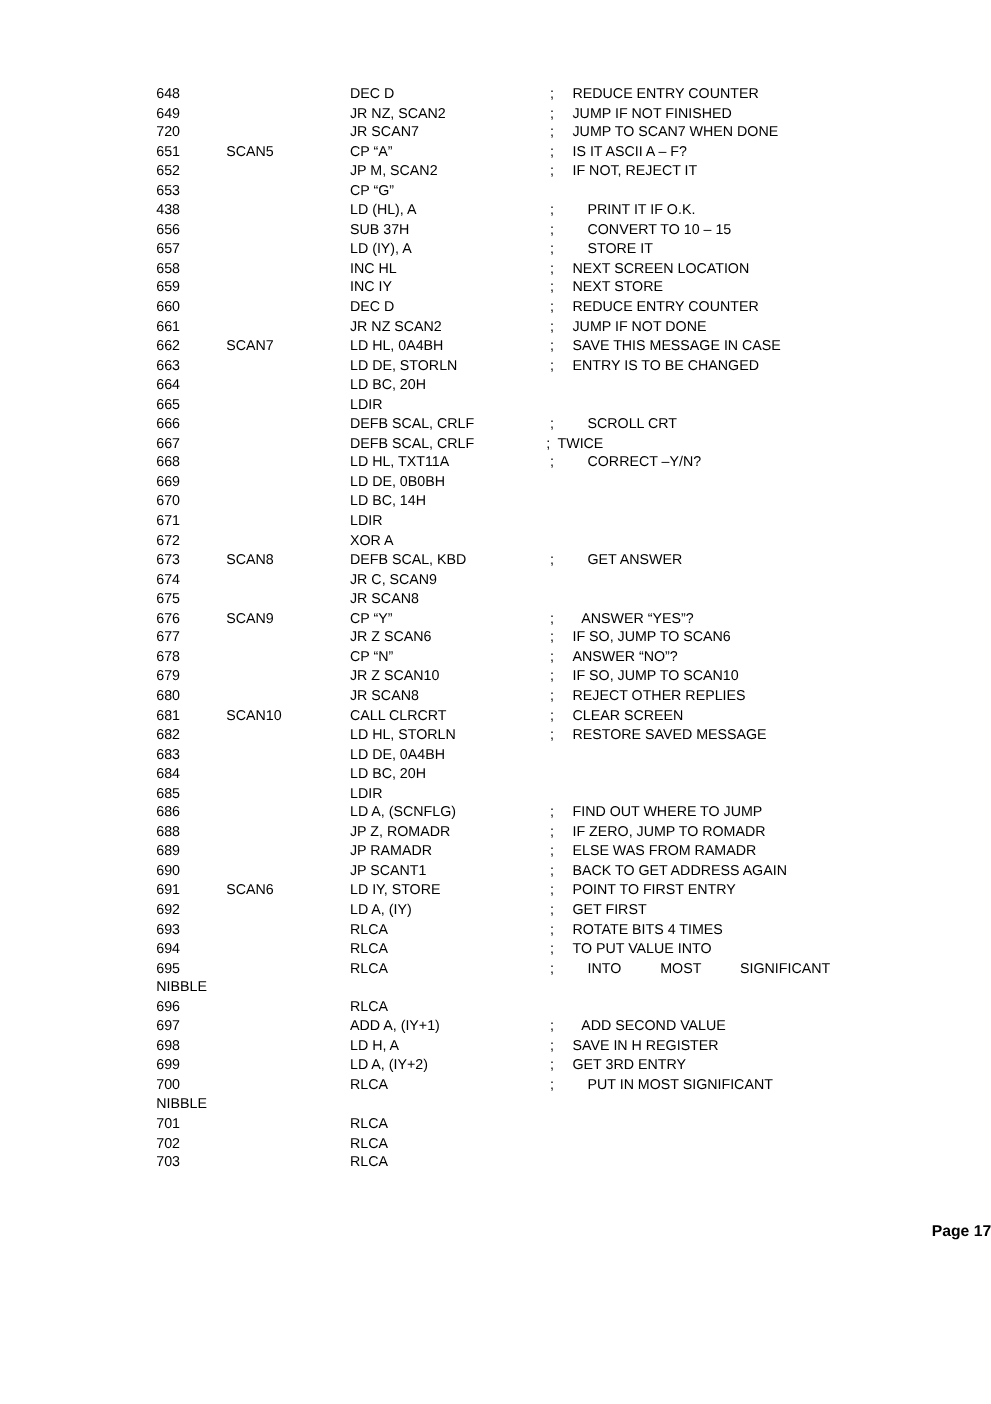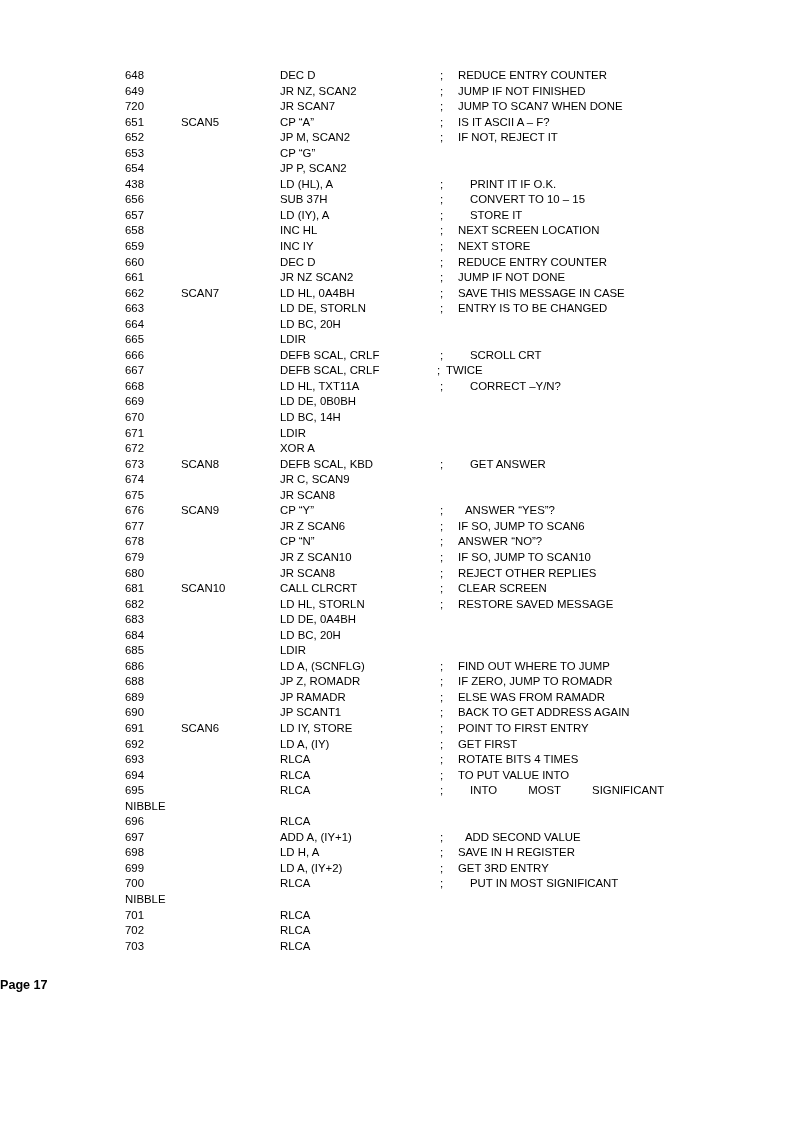--- a/index.html
+++ b/index.html
@@ -82,21 +82,21 @@
   .wrap-line span {
     position: absolute;
     left: 0;
     top: 0;
   }
   .footer {
     position: absolute;
     left: 0;
     right: 0;
     top: 978px;
-    text-align: left;
+    text-align: right;
     font-size: 12.6px;
     font-weight: bold;
     font-family: "Liberation Sans", sans-serif;
   }
 </style>
 </head>
 <body>
 
 <div class="page">
 
@@ -128,24 +128,20 @@
       </div>
       <div class="code-line">
         <span class="col-num">652</span>
         <span class="col-mnemonic">JP M, SCAN2</span>
         <span class="col-semi">;</span>
         <span class="col-comment">IF NOT, REJECT IT</span>
       </div>
       <div class="code-line">
         <span class="col-num">653</span>
         <span class="col-mnemonic">CP “G”</span>
-      </div>
-      <div class="code-line">
-        <span class="col-num">654</span>
-        <span class="col-mnemonic">JP P, SCAN2</span>
       </div>
       <div class="code-line">
         <span class="col-num">438</span>
         <span class="col-mnemonic">LD (HL), A</span>
         <span class="col-semi">;</span>
         <span class="col-comment indent">PRINT IT IF O.K.</span>
       </div>
       <div class="code-line">
         <span class="col-num">656</span>
         <span class="col-mnemonic">SUB 37H</span>

